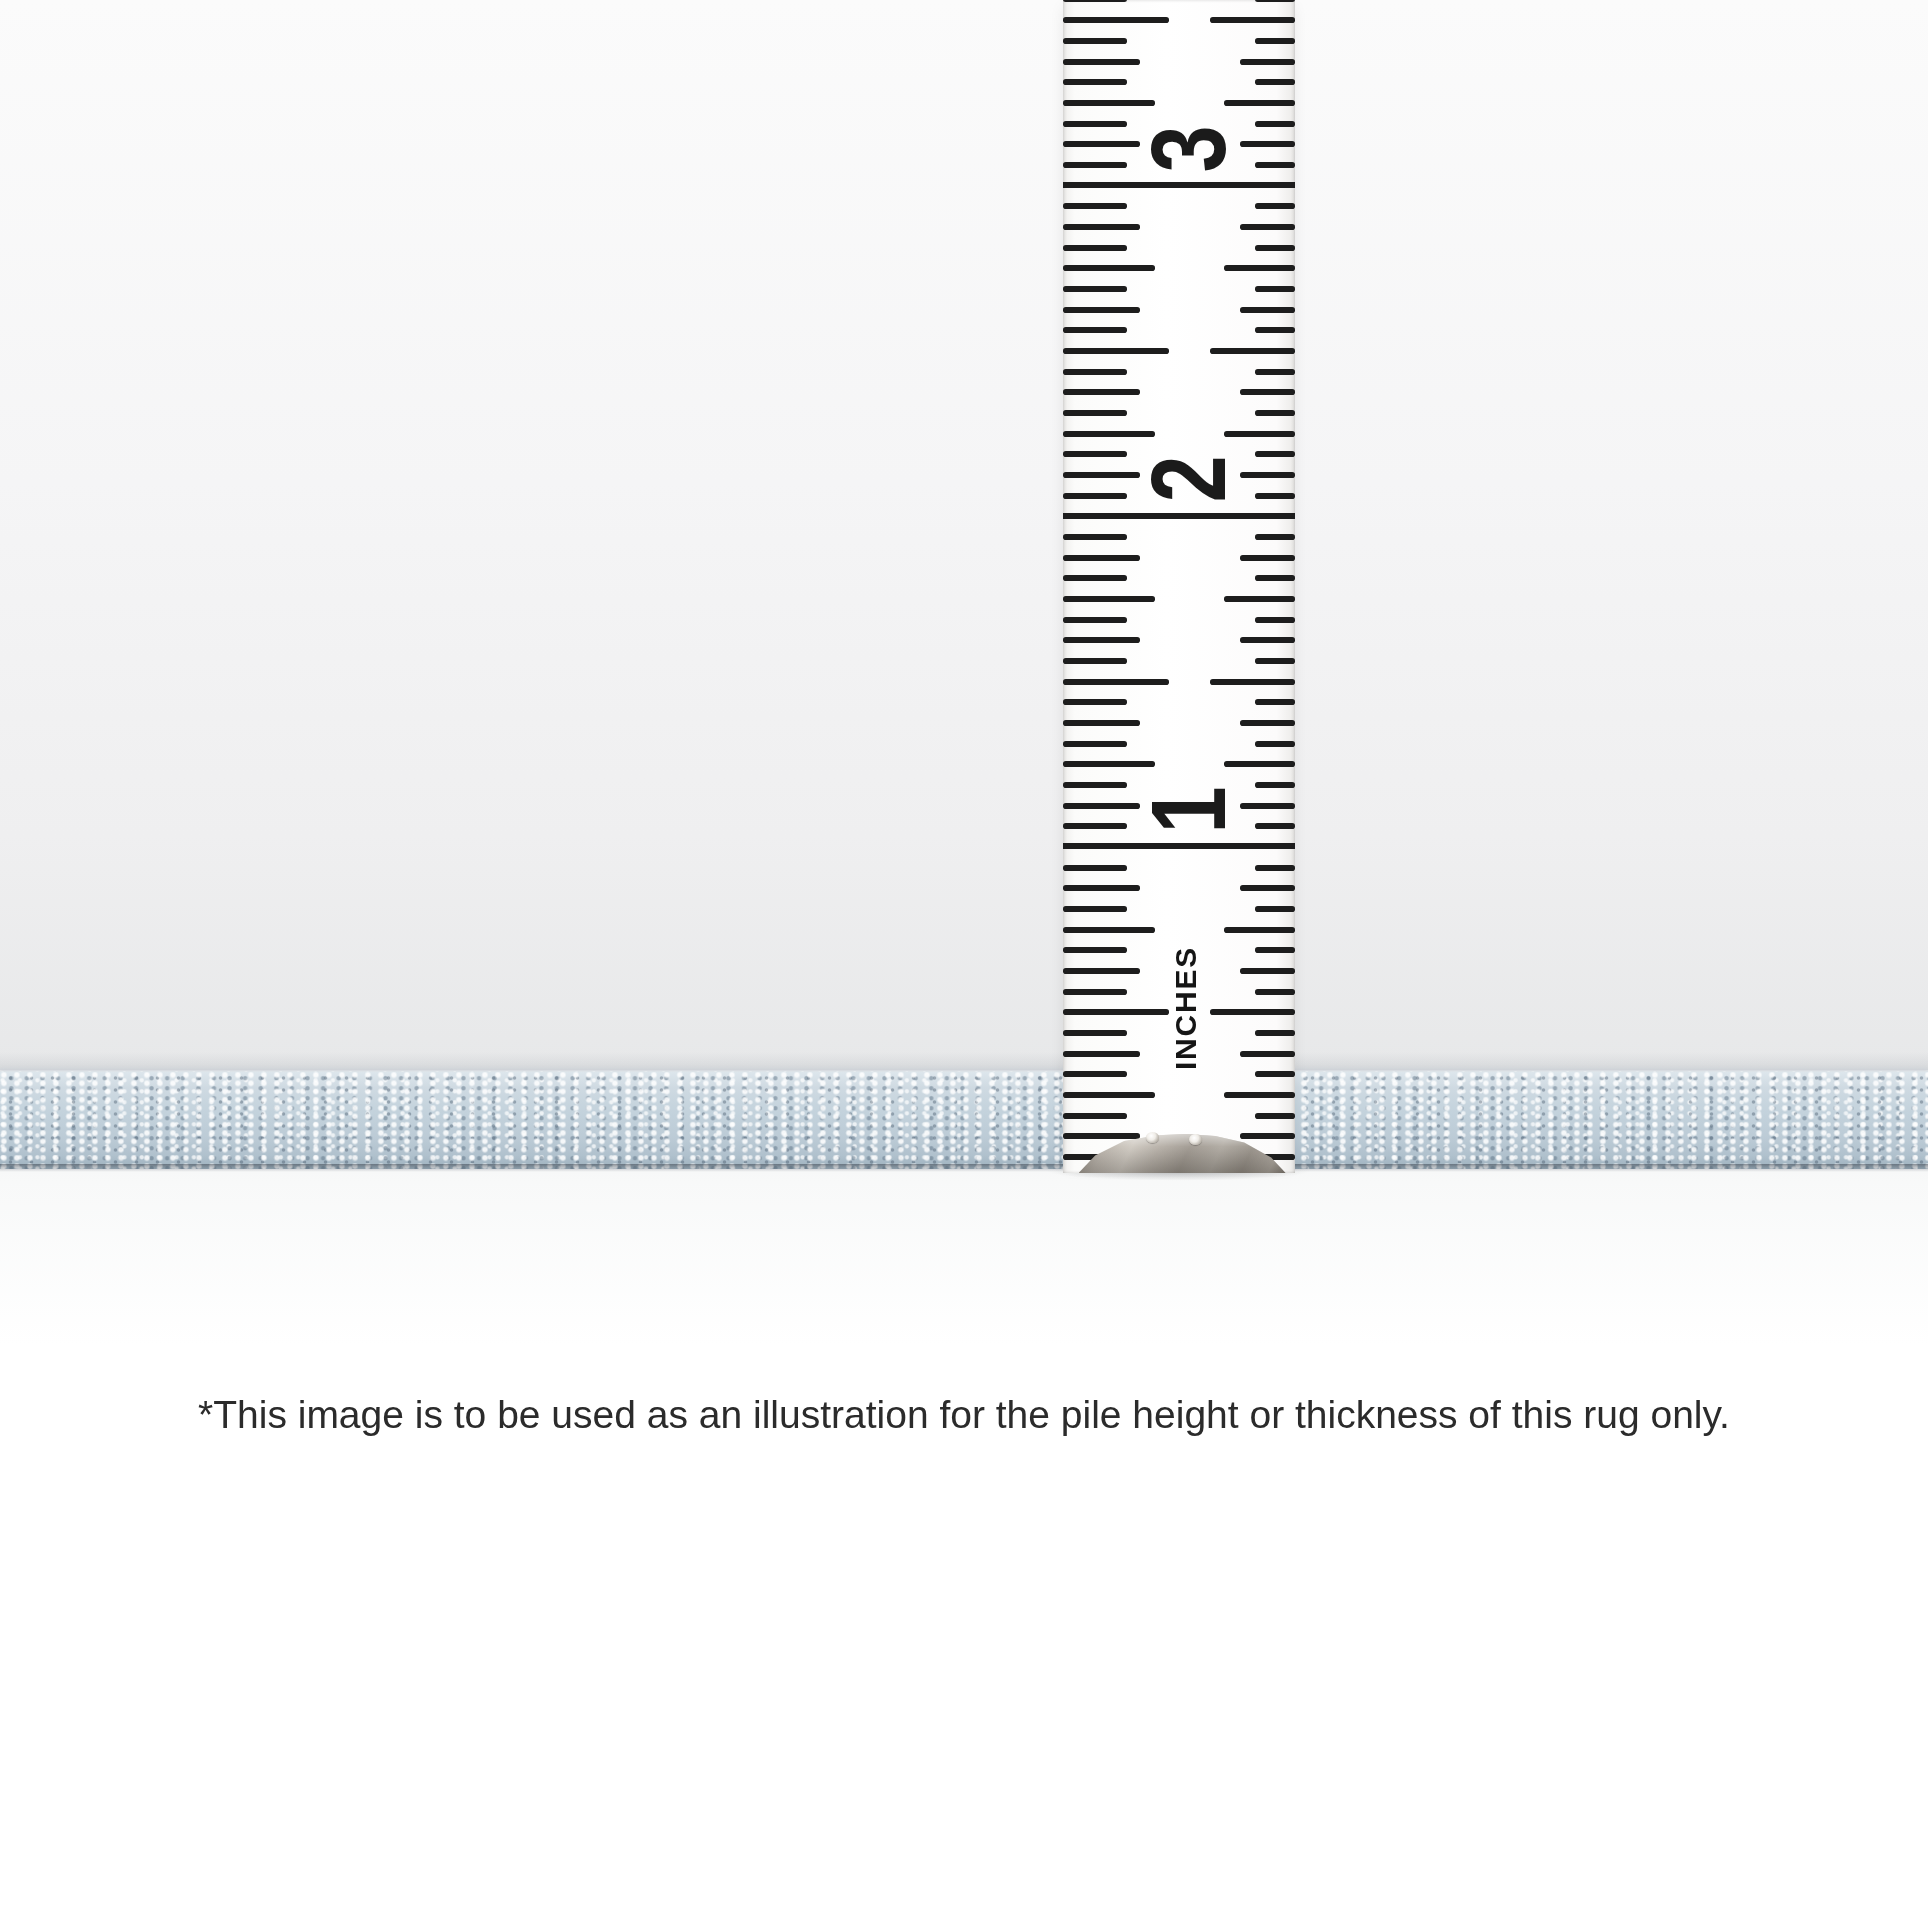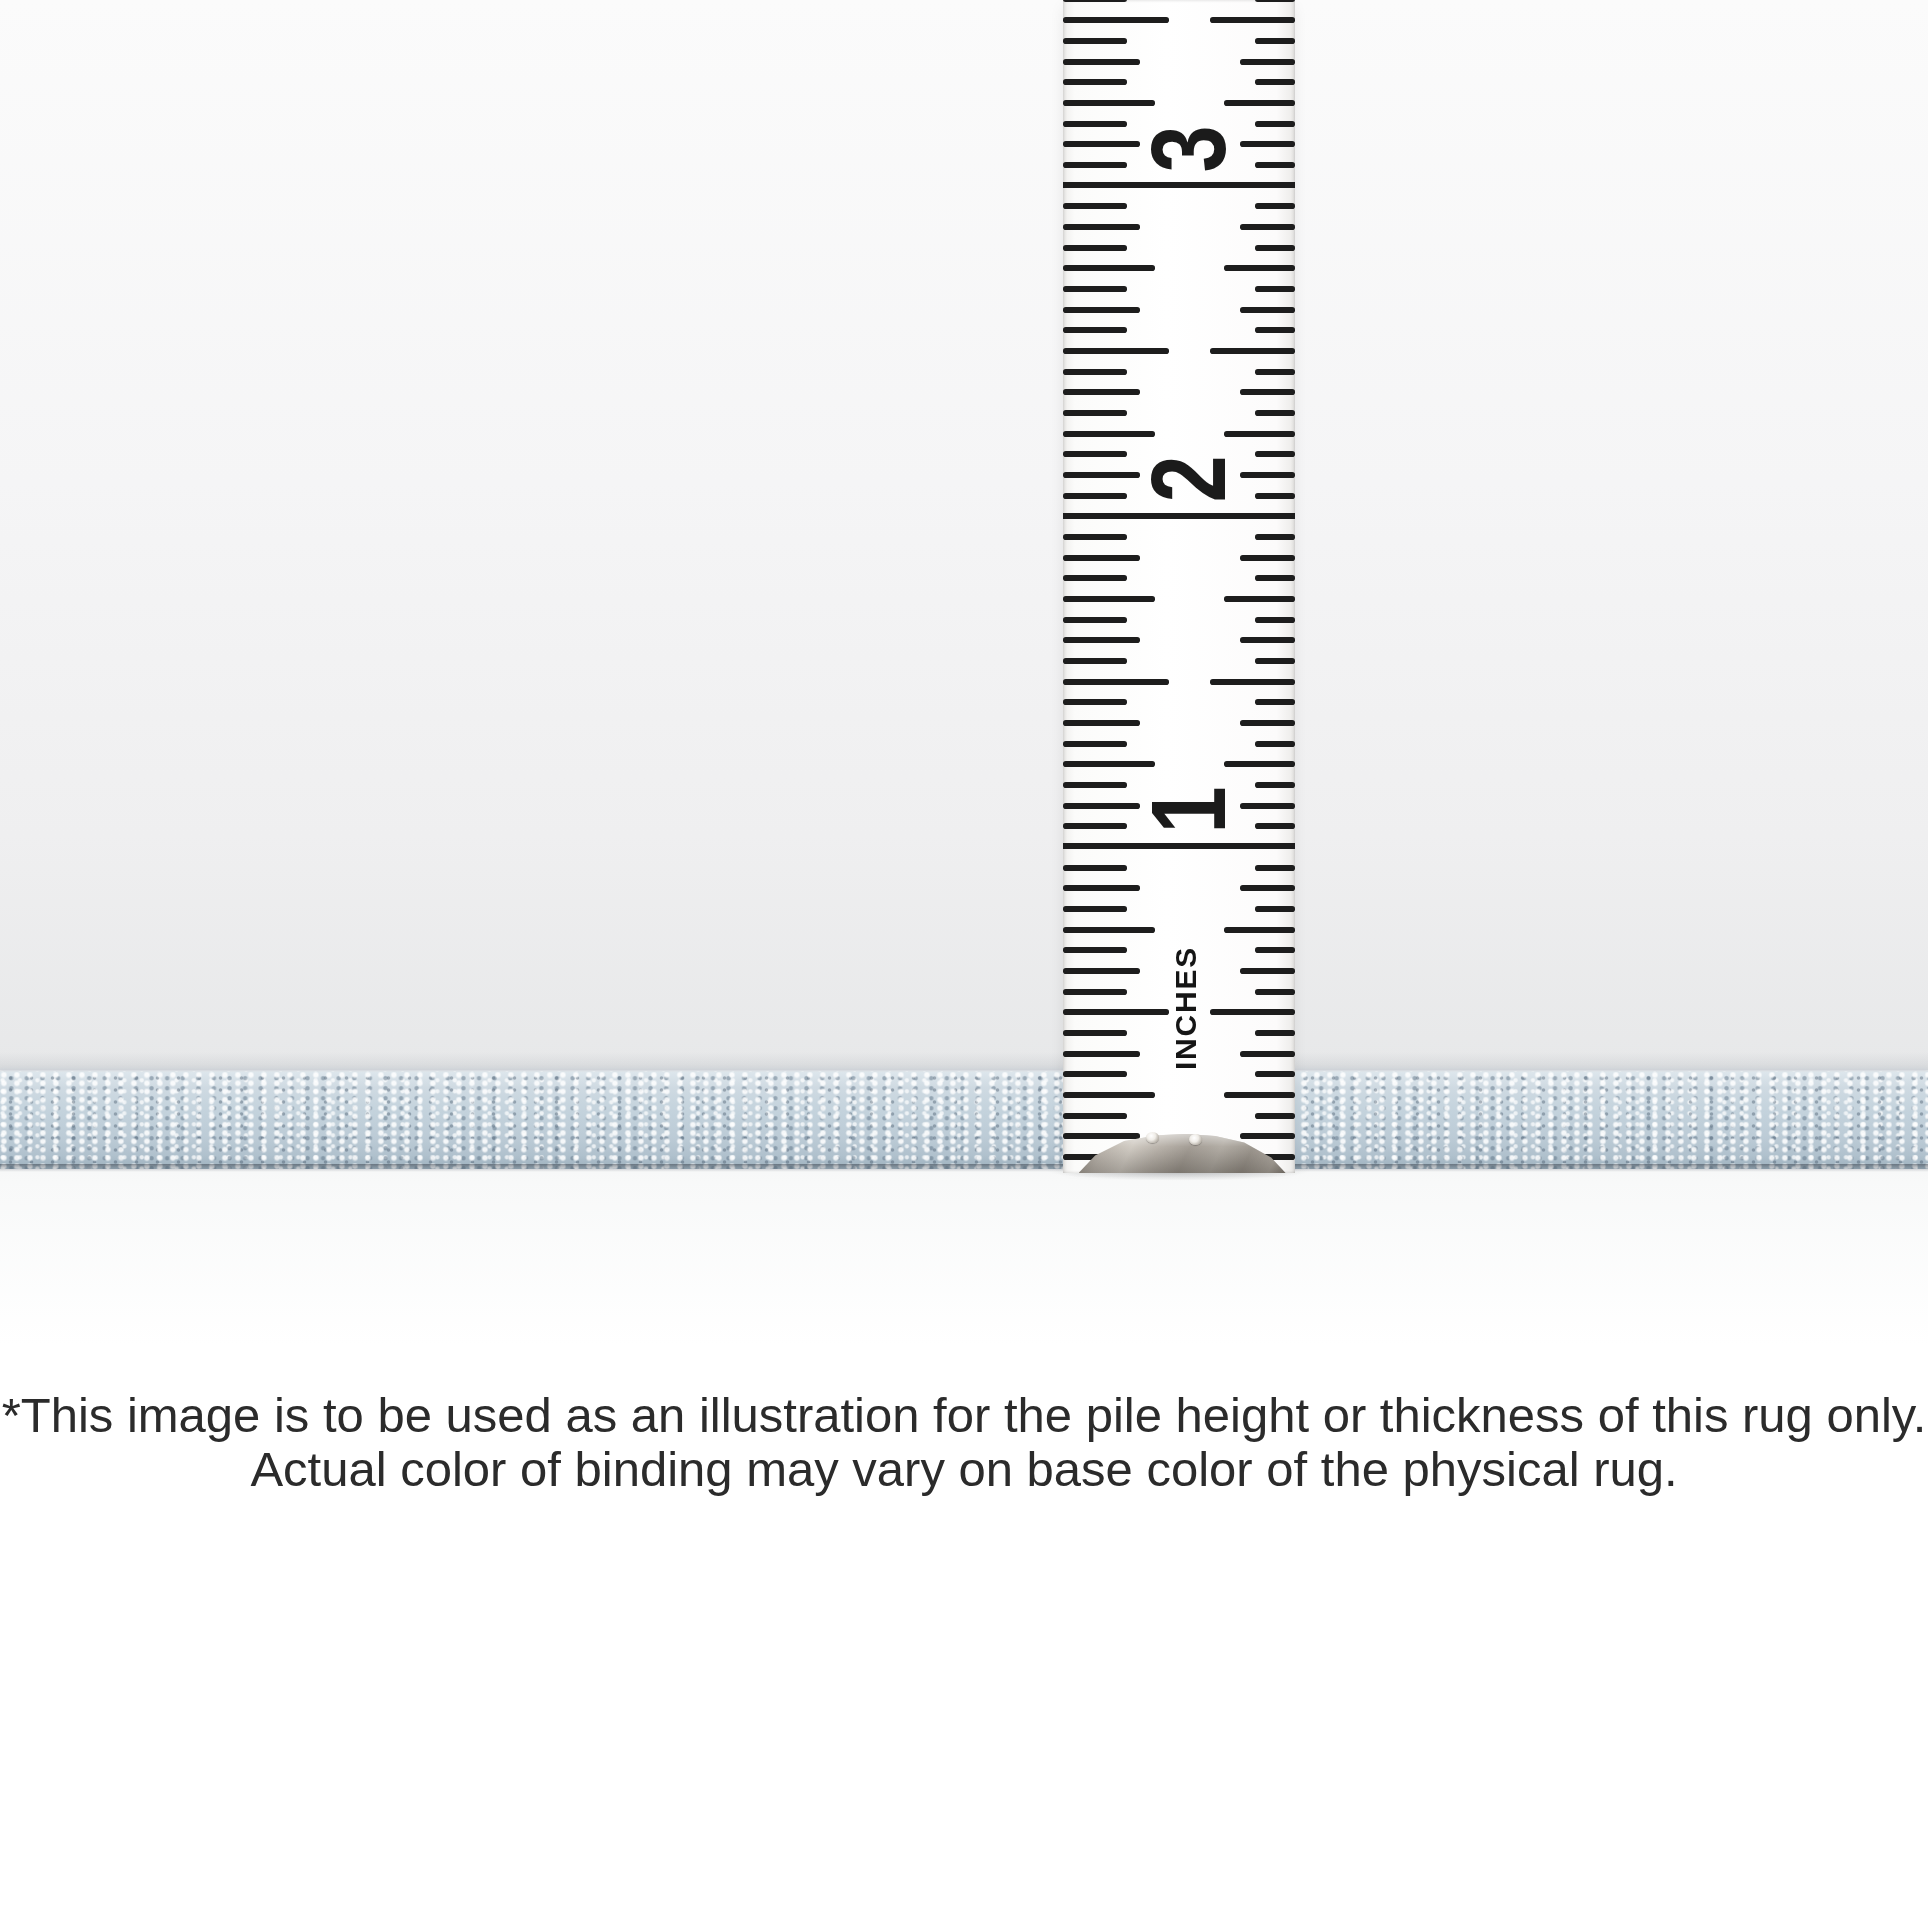--- a/index.html
+++ b/index.html
@@ -93,21 +93,21 @@
   .rivet-1{left:83px;top:1132px;}
   .rivet-2{left:126px;top:1134px;}
   .ruler-ground-shadow{
     position:absolute;left:-22px;top:1161px;width:275px;height:20px;
     background:radial-gradient(ellipse at center,rgba(40,44,50,0.26) 0%,rgba(40,44,50,0) 68%);
   }
   
   .caption{
     position:absolute;left:0;top:1388px;width:1928px;
     text-align:center;color:#2b2b2b;
-    font-size:49px;line-height:54px;font-weight:400;
+    font-size:39px;line-height:54px;font-weight:400;
   }
 </style>
 </head>
 <body>
 
 <div id="stage">
   <div class="wall"></div>
   <div class="floor"></div>
   <div class="wall-contact-shadow"></div>
   <div class="rug"></div>
@@ -242,16 +242,15 @@
           <span>INCHES</span>
         </div>
     </div>
     <div class="metal-tip"></div>
     <div class="rivet rivet-1"></div>
     <div class="rivet rivet-2"></div>
   </div>
 
   <div class="caption">
     <div>*This image is to be used as an illustration for the pile height or thickness of this rug only.</div>
-    <div>Actual color of binding may vary on base color of the physical rug.</div>
   </div>
 </div>
 
 
 </body></html>

